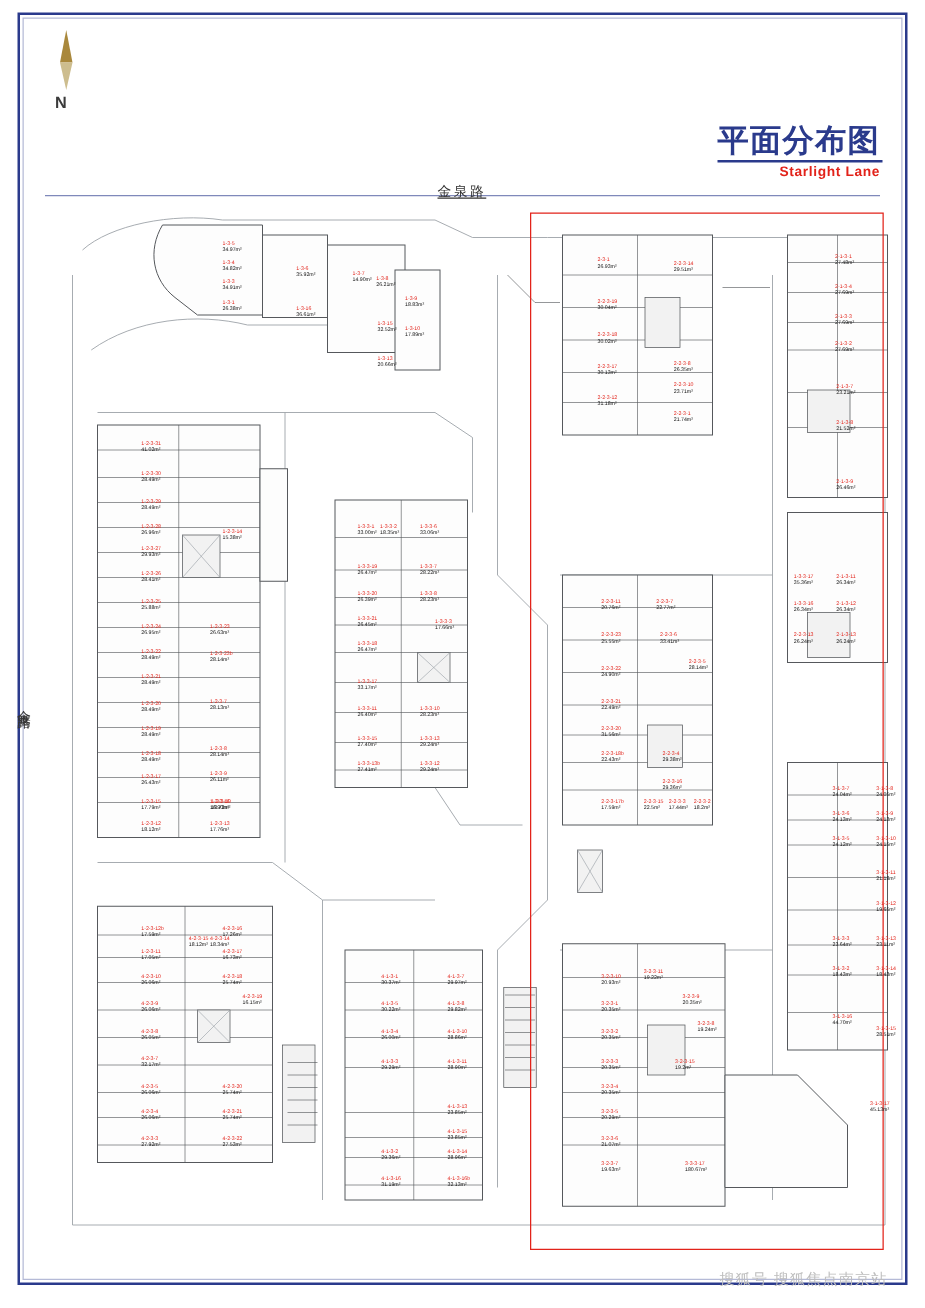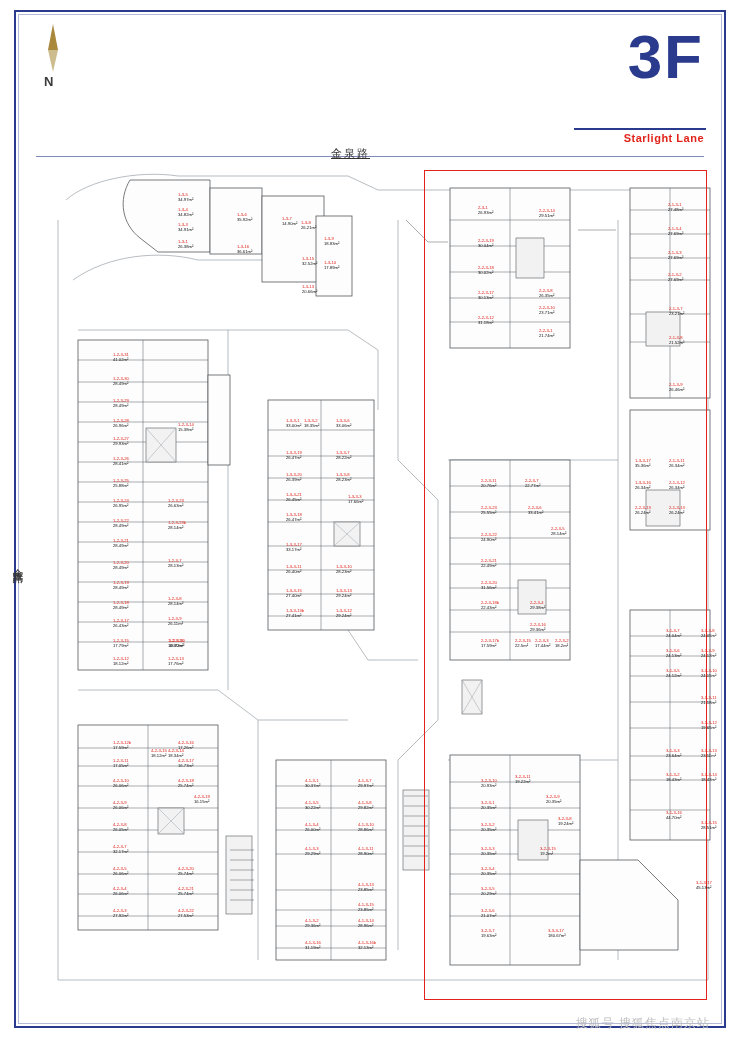--- a/index.html
+++ b/index.html
@@ -16,21 +16,21 @@
   .push-title{position:absolute;left:300px;top:100px;font-size:31px;font-weight:bold;color:#e2231a;letter-spacing:2px;}
   .hdr-rule{position:absolute;left:36px;top:156px;width:668px;height:1px;background:#2a3a8c;opacity:.6;}
 
   
   .compass{position:absolute;left:30px;top:24px;width:40px;height:70px;}
   .compass .needle-n{position:absolute;left:18px;top:0;width:0;height:0;border-left:5px solid transparent;border-right:5px solid transparent;border-bottom:26px solid #a9883c;}
   .compass .needle-s{position:absolute;left:18px;top:26px;width:0;height:0;border-left:5px solid transparent;border-right:5px solid transparent;border-top:22px solid #cdbd8e;}
   .compass .n-letter{position:absolute;left:14px;top:50px;font-size:13px;color:#3b3b3b;font-weight:bold;}
 
   
-  .road-top{position:absolute;left:331px;top:146px;font-size:11px;color:#333;letter-spacing:2px;text-decoration:underline;}
+  .road-top{position:absolute;left:350px;top:146px;font-size:11px;color:#333;letter-spacing:2px;text-decoration:underline;}
   .road-left{position:absolute;left:10px;top:560px;font-size:11px;color:#333;letter-spacing:2px;writing-mode:vertical-rl;text-orientation:upright;}
 
   
   .highlight{position:absolute;left:424px;top:170px;width:283px;height:830px;border:1.6px solid #e2231a;box-sizing:border-box;}
 
   
   .map{position:absolute;left:18px;top:160px;width:704px;height:860px;}
   .map svg{display:block;}
 
   
@@ -48,22 +48,22 @@
 
   <div class="frame"></div>
   <div class="frame-inner"></div>
 
   <div class="compass">
     <div class="needle-n"></div>
     <div class="needle-s"></div>
     <div class="n-letter">N</div>
   </div>
 
-  <div class="floor-label">3F</div>
   <div class="brand-underline"></div>
+  <div class="plan-title">平面分布图</div>
   <div class="brand-en">Starlight Lane</div>
   <div class="hdr-rule"></div>
 
   <div class="road-top">金泉路</div>
   <div class="road-left">金鹰路</div>
 
   <div class="map">
     <svg width="704" height="860" viewBox="0 0 704 860" xmlns="http://www.w3.org/2000/svg">
       <g fill="none" stroke="#9aa0a6" stroke-width="0.7">
 

